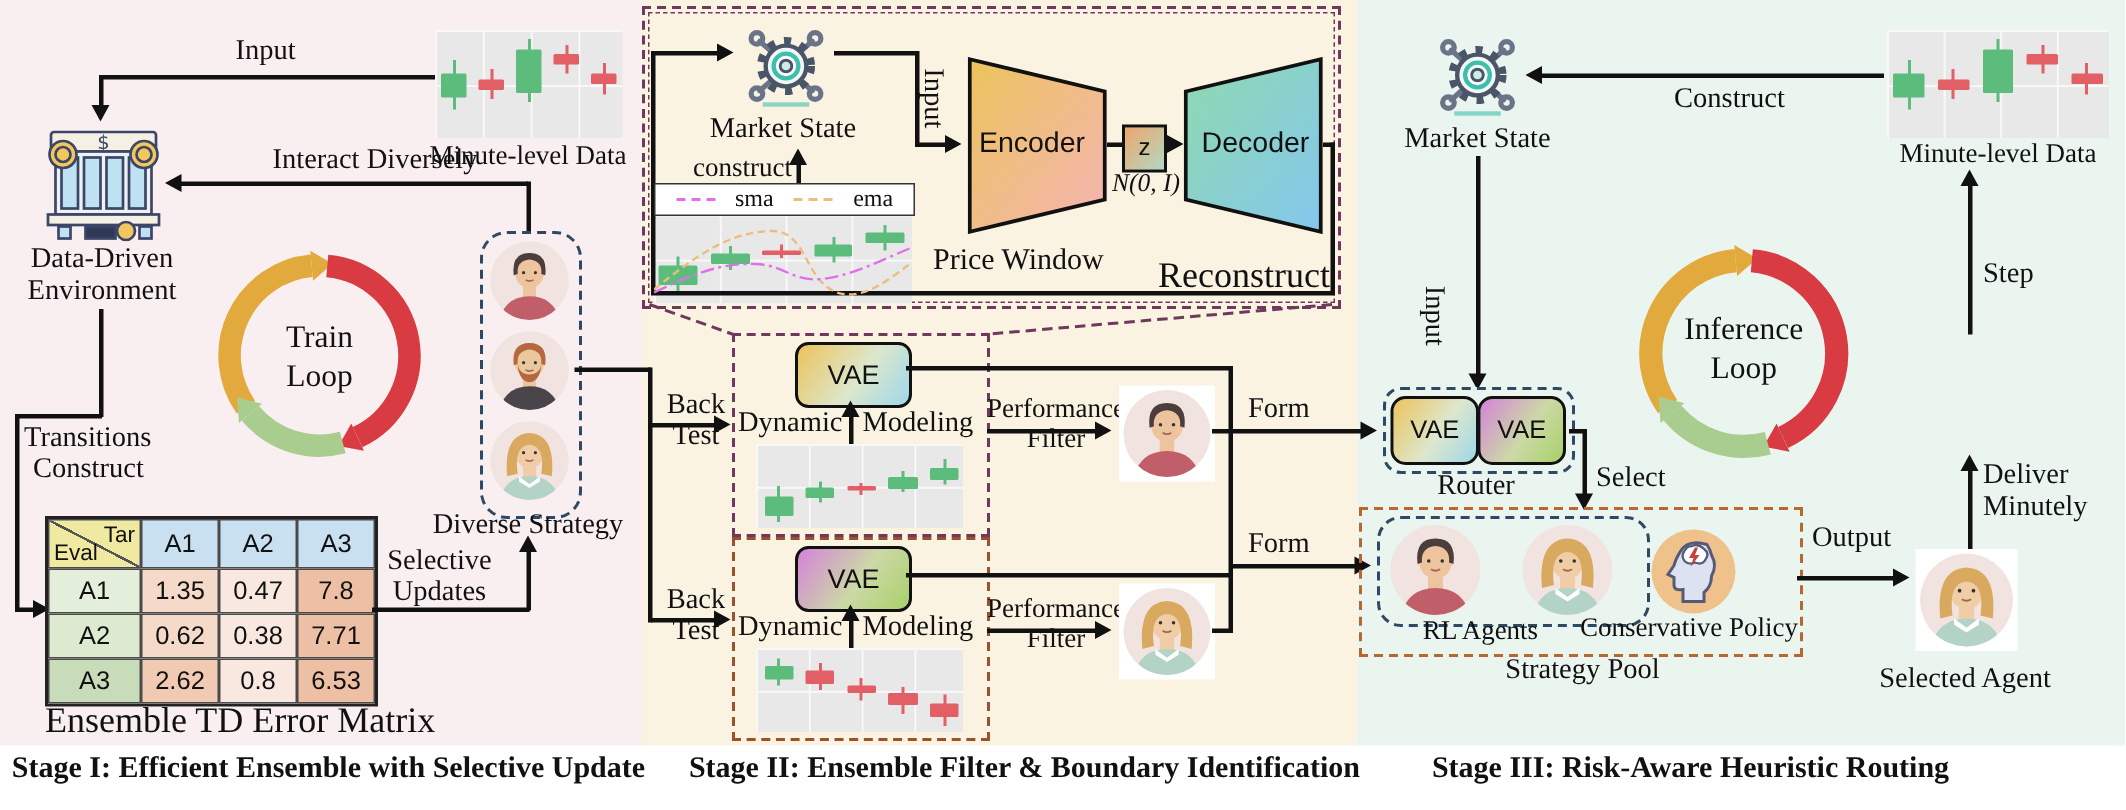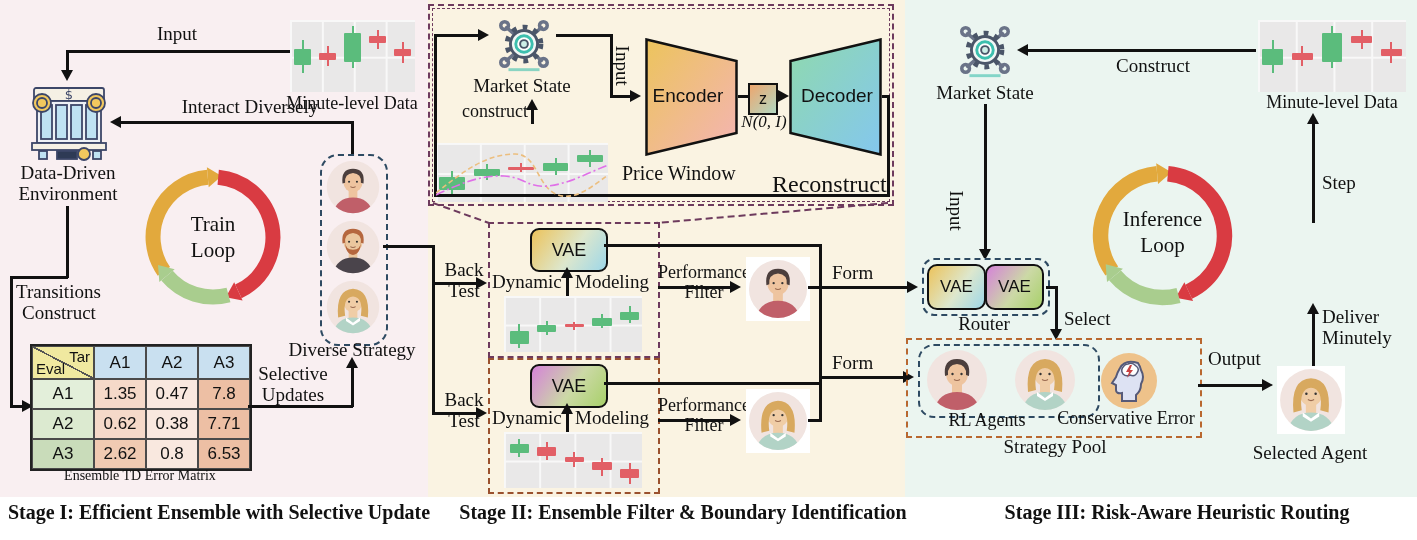--- a/index.html
+++ b/index.html
@@ -226,21 +226,21 @@
     <div class="h3">7.8</div>
     <div class="rh2">A2</div>
     <div class="h1">0.62</div>
     <div class="h0">0.38</div>
     <div class="h3">7.71</div>
     <div class="rh3">A3</div>
     <div class="h2">2.62</div>
     <div class="h0">0.8</div>
     <div class="h3">6.53</div>
   </div>
-  <div class="lbl ctr" style="left:30px;top:468px;width:220px;font-size:14px">Ensemble TD Error Matrix</div>
+  <div class="lbl ctr" style="left:30px;top:468px;width:220px;font-size:24px">Ensemble TD Error Matrix</div>
 
   <div class="hl" style="left:248px;top:405px;width:105px"></div>
   <div class="vl" style="left:351px;top:368px;height:39px"></div>
   <div class="arr u" style="left:346px;top:357px"></div>
   <div class="lbl ctr" style="left:250px;top:363px;width:86px">
     <div>Selective</div>
     <div>Updates</div>
   </div>
 
   <div class="inset">
@@ -266,20 +266,26 @@
     <circle cx="32" cy="32" r="4" fill="#cdeee7" stroke="#4a5568" stroke-width="2"></circle>
     <rect x="16" y="57" width="32" height="3" fill="#3dbfae" opacity="0.6"></rect>
       </svg>
     </div>
   <div class="lbl ctr" style="left:452px;top:75px;width:140px">Market State</div>
 
   <div class="lbl ctr" style="left:462px;top:101px;width:64px;font-size:18px">construct</div>
   <div class="vl" style="left:531px;top:110px;height:14px"></div>
   <div class="arr u" style="left:526px;top:99px"></div>
 
+  <div class="legend">
+    <span class="lsample" style="border-color:#e070e8"></span>
+    <span>sma</span>
+    <span class="lsample" style="border-color:#ecbe7e"></span>
+    <span>ema</span>
+  </div>
   <div class="chart" style="left:436px;top:143px;width:172px;height:59px">
     <svg class="curves" viewBox="0 0 172 59" preserveAspectRatio="none">
       <path d="M0 50 C30 26 50 12 78 11 C102 10 100 44 122 52 C140 58 158 42 172 32" stroke="#ecbe7e" stroke-width="1.6" fill="none" stroke-dasharray="5 3"></path>
       <path d="M0 52 C25 40 45 32 68 33 C88 34 92 45 112 43 C132 41 152 30 172 22" stroke="#e070e8" stroke-width="1.6" fill="none" stroke-dasharray="9 3 2 3"></path>
     </svg>
   <div class="candle" style="left: 2%; width: 15%;">
         <div class="wick" style="top:48%;height:40%;background:#5bbc7c"></div>
         <div class="cbody" style="top:58%;height:22%;background:#5bbc7c"></div>
       </div>
       <div class="candle" style="left: 22%; width: 15%;">
@@ -599,21 +605,21 @@
     </div>
   <div class="avatar nobg" style="left:1098px;top:350px;width:60px;height:60px">
       <svg viewBox="0 0 60 60" width="100%" height="100%">
     <circle cx="30" cy="30" r="28" fill="#eec28a"></circle>
     <path d="M39 12 Q26 8 21 17 Q18 22 17 26 L13 32 L17 34 L17 39 Q17 43 23 42 L23 50 L37 50 L37 44 Q42 40 42 33 Q46 26 42 19 Q41 15 39 12 Z" fill="#dde2f3" stroke="#565a78" stroke-width="2"></path>
     <path d="M25 15 Q21 19 24 23 Q27 26 31 24 Q36 26 38 22 Q41 18 37 15 Q33 11 29 13 Q26 13 25 15 Z" fill="#fff" stroke="#565a78" stroke-width="1.5"></path>
     <polygon points="31,14 27,21 30,21 28,27 34,19 31,19 33,14" fill="#c94040"></polygon>
       </svg>
     </div>
   <div class="lbl ctr" style="left:922px;top:410px;width:130px;font-size:18px">RL Agents</div>
-  <div class="lbl ctr" style="left:1046px;top:408px;width:160px;font-size:18px">Conservative Error</div>
+  <div class="lbl ctr" style="left:1046px;top:408px;width:160px;font-size:18px">Conservative Policy</div>
   <div class="lbl ctr" style="left:990px;top:436px;width:130px">Strategy Pool</div>
 
   <div class="hl" style="left:1198px;top:384px;width:66px"></div>
   <div class="arr r" style="left:1262px;top:379px"></div>
   <div class="lbl" style="left:1208px;top:348px">Output</div>
   <div class="avatar" style="left:1277px;top:366px;width:66px;height:66px">
       <svg viewBox="0 0 64 64" width="100%" height="100%">
     <defs>
           <clipPath id="av7">
             <circle cx="32" cy="32" r="30"></circle>
@@ -639,14 +645,14 @@
   <div class="lbl" style="left:1322px;top:306px">
     <div>Deliver</div>
     <div>Minutely</div>
   </div>
   <div class="vl" style="left:1312px;top:124px;height:99px"></div>
   <div class="arr u" style="left:1307px;top:113px"></div>
   <div class="lbl" style="left:1322px;top:172px">Step</div>
 
   <div class="cap" style="left:0;width:438px">Stage I: Efficient Ensemble with Selective Update</div>
   <div class="cap" style="left:448px;width:470px">Stage II: Ensemble Filter &amp; Boundary Identification</div>
-  <div class="cap" style="left:952px;width:450px">Stage III: Risk-Aware Heuristic Routing</div>
+  <div class="cap" style="left:902px;width:450px">Stage III: Risk-Aware Heuristic Routing</div>
 </div>
 
 </body></html>

